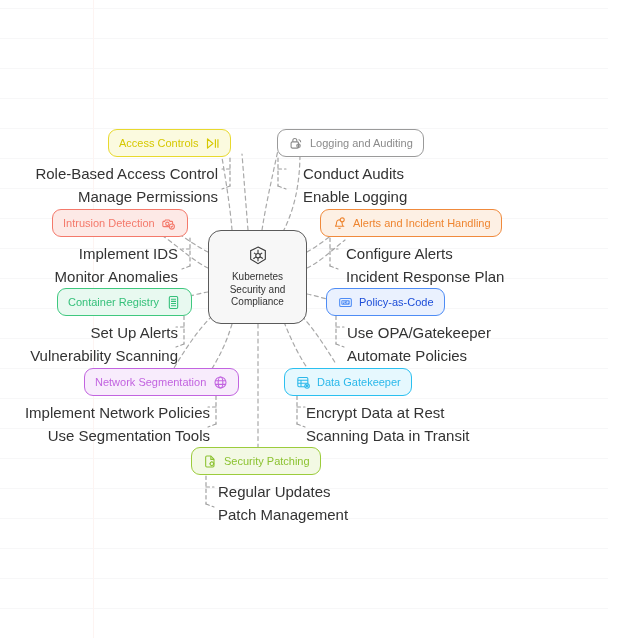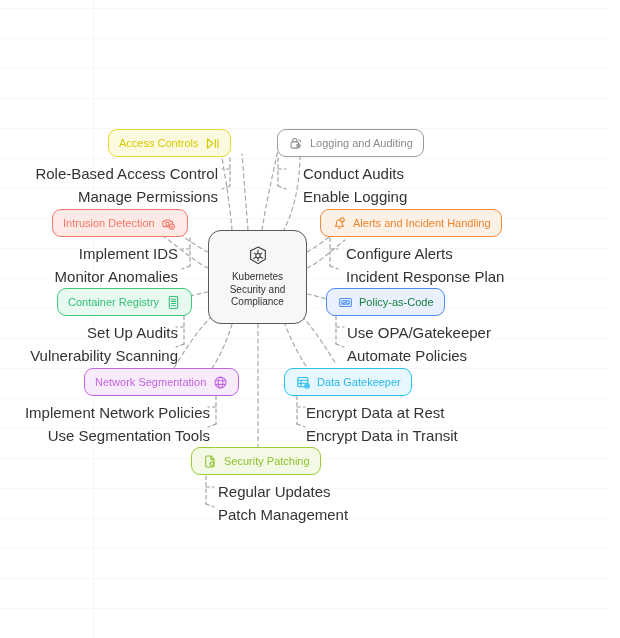--- a/index.html
+++ b/index.html
@@ -215,33 +215,33 @@
   <div class="node" style="left:57px;top:288px;border-color:#3fc87f;background:#e8f9f0;">
     <span class="lbl" style="color:#35c07a;">Container Registry</span>
     <span class="ico">
       <svg viewBox="0 0 18 18" width="15" height="15" fill="none" stroke="#35c07a" stroke-width="1.3">
         <rect x="4" y="1.8" width="10" height="14.4" rx="1.4"></rect>
         <path d="M6 5h6M6 7.6h6M6 10.2h6M6 12.8h6"></path>
       </svg>
     </span>
   </div>
   <div class="subs left" style="left:10px;top:321px;width:168px;">
-    <div>Set Up Audits</div>
+    <div>Set Up Alerts</div>
     <div>Vulnerability Scanning</div>
   </div>
 
   <div class="node" style="left:326px;top:288px;border-color:#4e8cf5;background:#eaf1fe;">
     <span class="ico">
       <svg viewBox="0 0 18 18" width="15" height="15">
         <rect x="2" y="4.2" width="14" height="9.6" rx="1.6" fill="none" stroke="#4e8cf5" stroke-width="1.3"></rect>
         <rect x="4" y="6.2" width="10" height="5.6" rx="1" fill="#4e8cf5"></rect>
         <text x="9" y="10.6" font-size="4.2" fill="#ffffff" text-anchor="middle" font-family="Liberation Sans, sans-serif">PDF</text>
       </svg>
     </span>
-    <span class="lbl" style="color:#15803d;">Policy-as-Code</span>
+    <span class="lbl" style="color:#1d4ed8;">Policy-as-Code</span>
   </div>
   <div class="subs right" style="left:347px;top:321px;">
     <div>Use OPA/Gatekeeper</div>
     <div>Automate Policies</div>
   </div>
 
   <div class="node" style="left:84px;top:368px;border-color:#c264e0;background:#f8ecfc;">
     <span class="lbl" style="color:#c264e0;">Network Segmentation</span>
     <span class="ico">
       <svg viewBox="0 0 18 18" width="15" height="15" fill="none" stroke="#c264e0" stroke-width="1.3">
@@ -262,21 +262,21 @@
         <rect x="2.2" y="3" width="12" height="11" rx="1.4"></rect>
         <path d="M2.2 6.3h12M6 6.3v7.7M2.2 9.9h12"></path>
         <circle cx="13.3" cy="13.1" r="2.7" fill="#e6f8fe"></circle>
         <circle cx="13.3" cy="13.1" r="1"></circle>
       </svg>
     </span>
     <span class="lbl" style="color:#2bb8ea;">Data Gatekeeper</span>
   </div>
   <div class="subs right" style="left:306px;top:401px;">
     <div>Encrypt Data at Rest</div>
-    <div>Encrypt Data in Transit</div>
+    <div>Scanning Data in Transit</div>
   </div>
 
   <div class="node" style="left:191px;top:447px;border-color:#9ccc3c;background:#f3f9e4;">
     <span class="ico">
       <svg viewBox="0 0 18 18" width="15" height="15" fill="none" stroke="#8cc230" stroke-width="1.3">
         <path d="M9.4 2.4H4.6a1.4 1.4 0 0 0-1.4 1.4v10.4a1.4 1.4 0 0 0 1.4 1.4h7.2a1.4 1.4 0 0 0 1.4-1.4V6.4Z"></path>
         <path d="M9.4 2.4v4h3.8"></path>
         <circle cx="10.6" cy="11.6" r="2.1"></circle>
         <path d="M10.6 8.4v1M10.6 13.8v1M7.7 11.6h1M12.5 11.6h1"></path>
       </svg>

